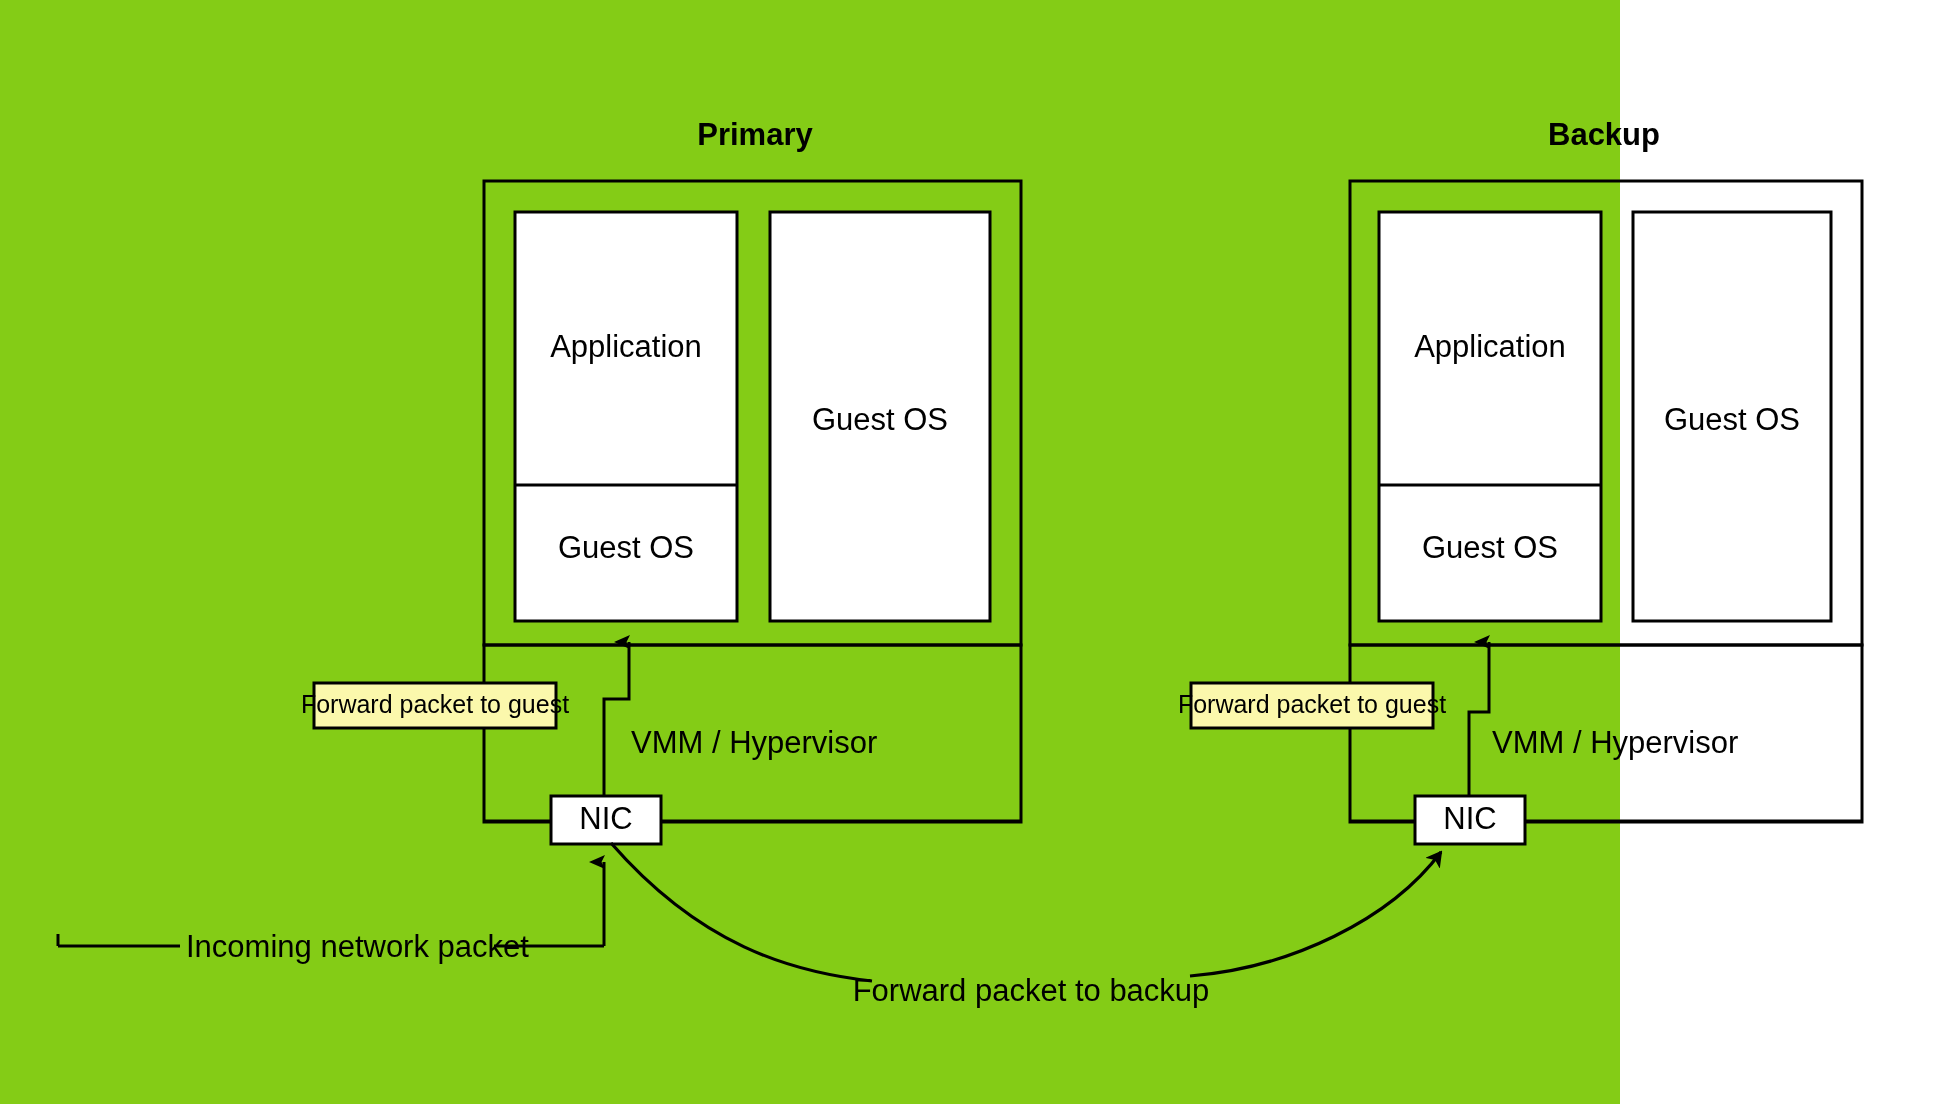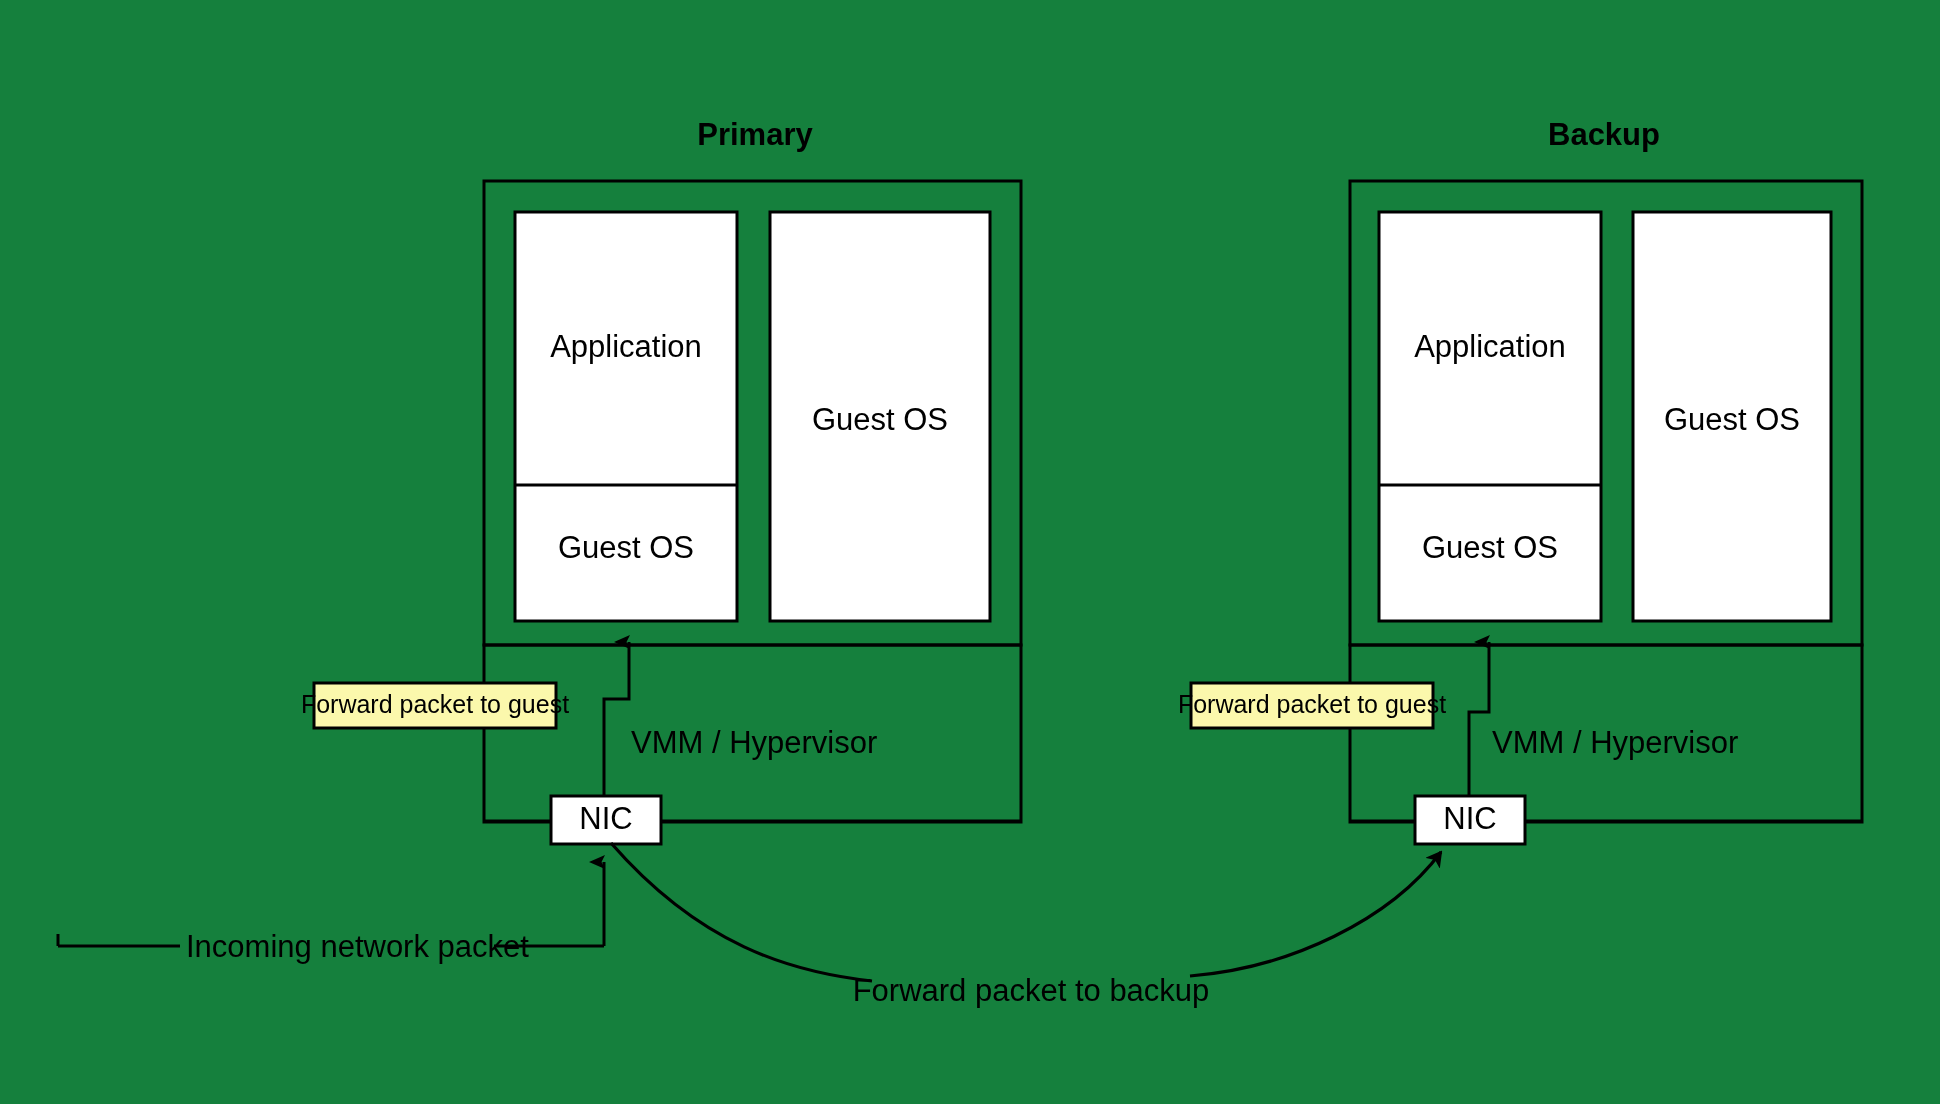--- a/index.html
+++ b/index.html
@@ -8,23 +8,23 @@
     background: #ffffff;
   }
   body {
     width: 1940px;
     height: 1104px;
     overflow: hidden;
     font-family: "Liberation Sans", sans-serif;
   }
   #diagram-root {
     position: relative;
-    width: 1940px;
+    width: 1620px;
     height: 1104px;
-    background: #15803d;
+    background: #84cc16;
   }
   svg#diagram-svg {
     position: absolute;
     left: 0;
     top: 0;
     width: 1940px;
     height: 1104px;
     display: block;
   }
   .box-stroke {

